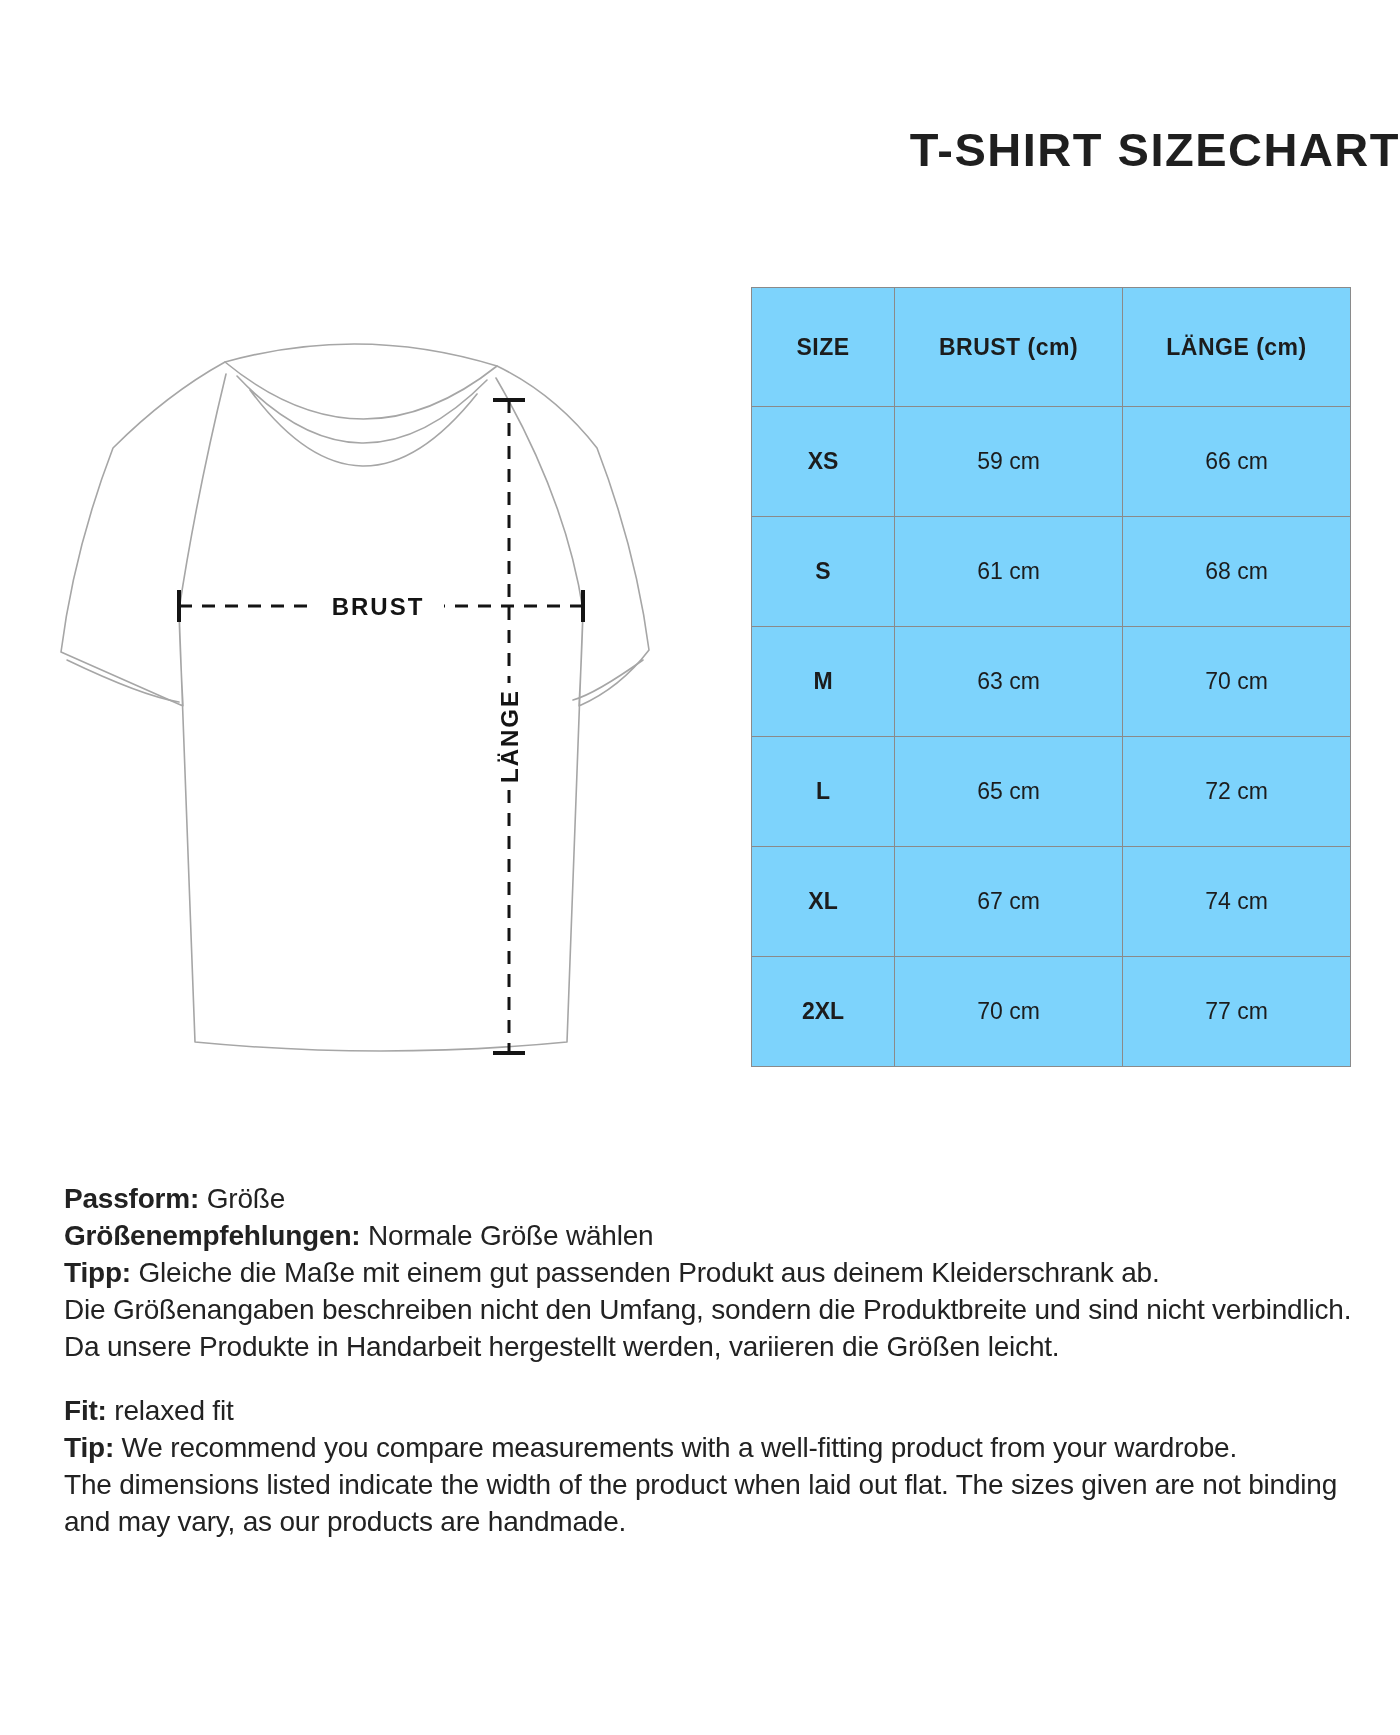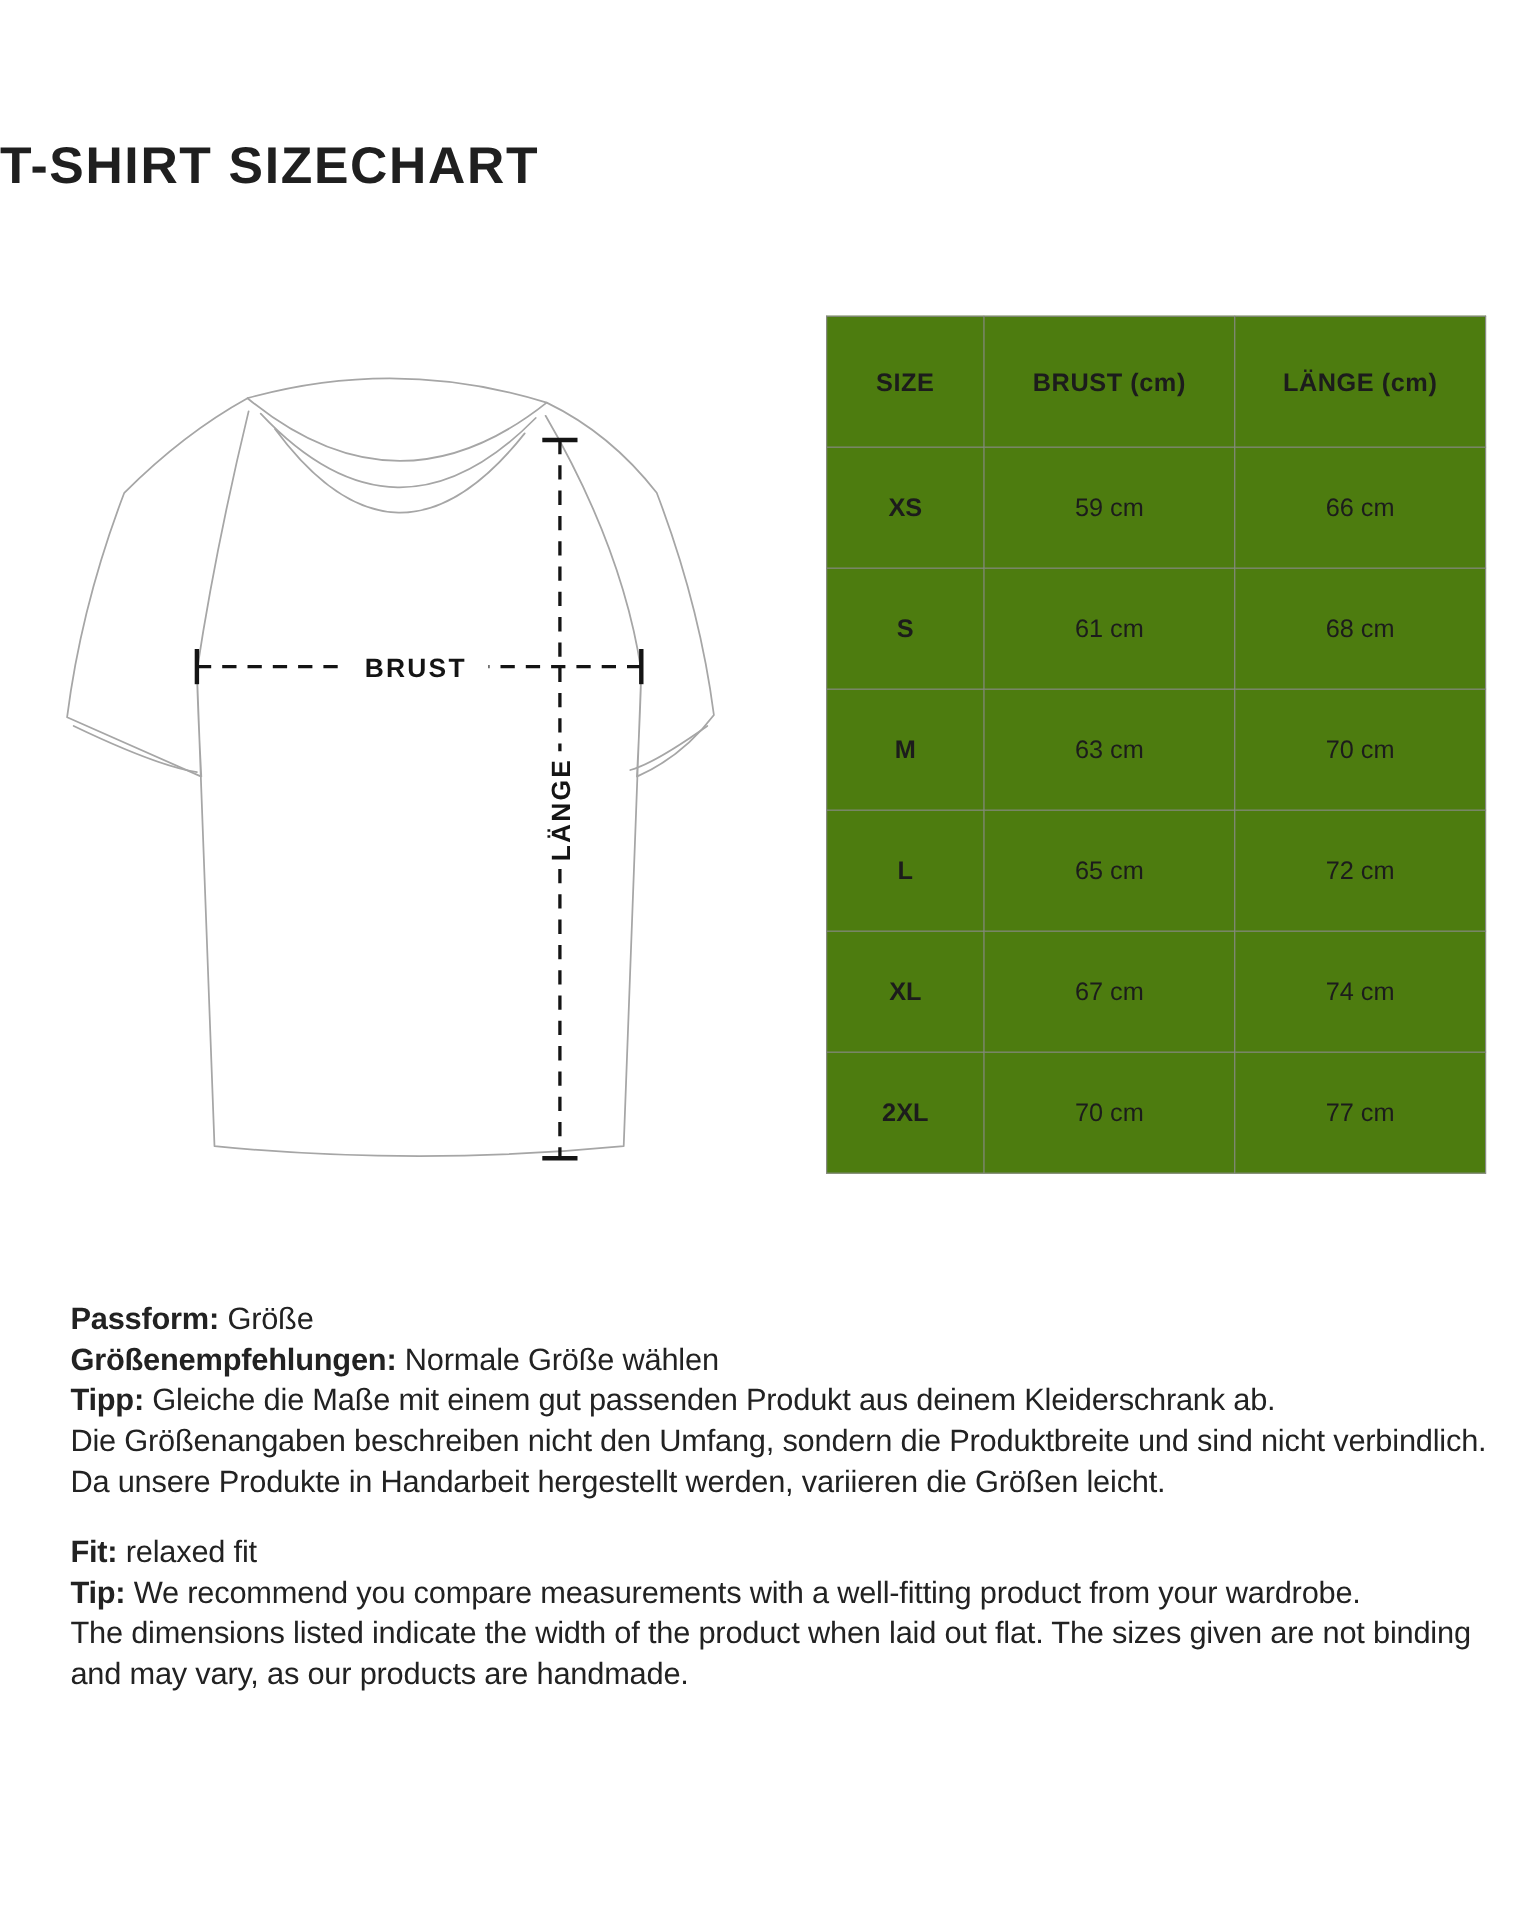--- a/index.html
+++ b/index.html
@@ -3,27 +3,27 @@
 <meta charset="utf-8">
 <style>
   html,body{margin:0;padding:0;background:#ffffff;}
   #page{
     position:relative;width:1400px;height:1735px;background:#ffffff;overflow:hidden;
     font-family:"Liberation Sans", sans-serif;color:#1e1e1e;
   }
   
   #page-title{
     position:absolute;top:122px;left:0;width:100%;margin:0;
-    text-align:left;font-size:47px;font-weight:700;letter-spacing:1.5px;color:#1f1f1f;
+    text-align:right;font-size:47px;font-weight:700;letter-spacing:1.5px;color:#1f1f1f;
   }
   
   #diagram{position:absolute;left:50px;top:298px;width:610px;height:762px;}
   
   #size-table-wrap{position:absolute;left:751px;top:287px;}
-  table.size-table{border-collapse:collapse;table-layout:fixed;background:#4d7c0f;}
+  table.size-table{border-collapse:collapse;table-layout:fixed;background:#7dd3fc;}
   table.size-table col.c-size{width:143px;}
   table.size-table col.c-chest{width:228px;}
   table.size-table col.c-length{width:228px;}
   table.size-table th,table.size-table td{
     border:1px solid #8a8a8a;text-align:center;vertical-align:middle;
     font-size:23px;padding:0;color:#1c1c1c;
   }
   table.size-table thead th{height:118px;font-weight:700;letter-spacing:.5px;}
   table.size-table tbody tr{height:110px;}
   table.size-table td.size-cell{font-weight:700;}

